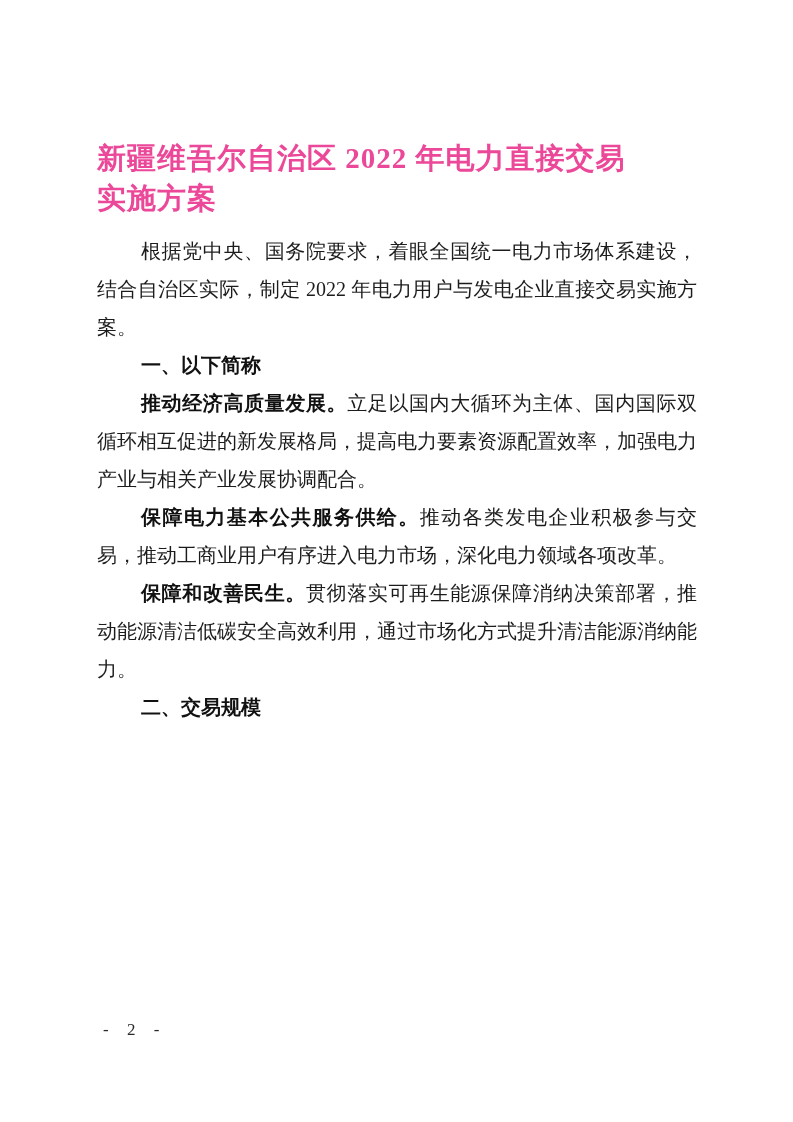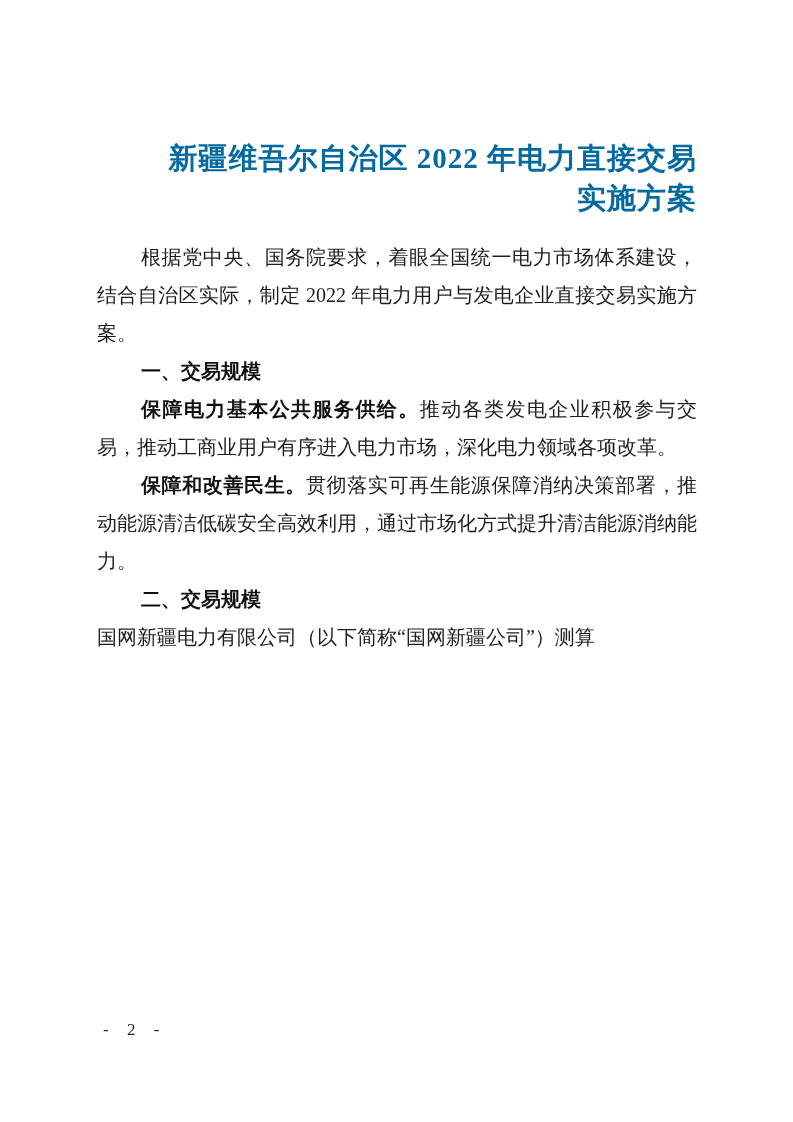--- a/index.html
+++ b/index.html
@@ -14,24 +14,24 @@
     margin: 0 auto;
     background: #ffffff;
     color: #1a1a1a;
     padding: 138px 96px 0 97px;
     overflow: hidden;
   }
   .doc-title {
     font-size: 29px;
     font-weight: 700;
     line-height: 40px;
-    text-align: right;
+    text-align: left;
     letter-spacing: 1px;
-    margin-bottom: 20px;
-    color: #0369a1;
+    margin-bottom: 14px;
+    color: #ec4899;
   }
   .doc-title .title-line { display: block; }
   .doc-body {
     font-size: 20px;
     line-height: 38px;
     text-align: justify;
     color: #1c1c1c;
   }
   .para { text-indent: 44px; }
   .para.no-indent { text-indent: 0; }
@@ -64,30 +64,30 @@
 
   <h1 class="doc-title">
     <span class="title-line">新疆维吾尔自治区 2022 年电力直接交易</span>
     <span class="title-line">实施方案</span>
   </h1>
 
   <div class="doc-body">
 
     <p class="para"><span class="lead"></span><span>根据党中央、国务院要求，着眼全国统一电力市场体系建设，结合自治区实际，制定 2022 年电力用户与发电企业直接交易实施方案。</span></p>
 
-    <p class="heading"><span>一、交易规模</span></p>
+    <p class="heading"><span>一、以下简称</span></p>
 
+    <p class="para"><span class="lead">推动经济高质量发展。</span><span>立足以国内大循环为主体、国内国际双循环相互促进的新发展格局，提高电力要素资源配置效率，加强电力产业与相关产业发展协调配合。</span></p>
 
 
     <p class="para"><span class="lead">保障电力基本公共服务供给。</span><span>推动各类发电企业积极参与交易，推动工商业用户有序进入电力市场，深化电力领域各项改革。</span></p>
 
 
     <p class="para"><span class="lead">保障和改善民生。</span><span>贯彻落实可再生能源保障消纳决策部署，推动能源清洁低碳安全高效利用，通过市场化方式提升清洁能源消纳能力。</span></p>
 
     <p class="heading"><span>二、交易规模</span></p>
 
-    <p class="para no-indent"><span class="lead"></span><span>国网新疆电力有限公司（以下简称“国网新疆公司”）测算</span></p>
 
   </div>
 
   <div class="page-number">- 2 -</div>
 
 </div>
 
 </body></html>

